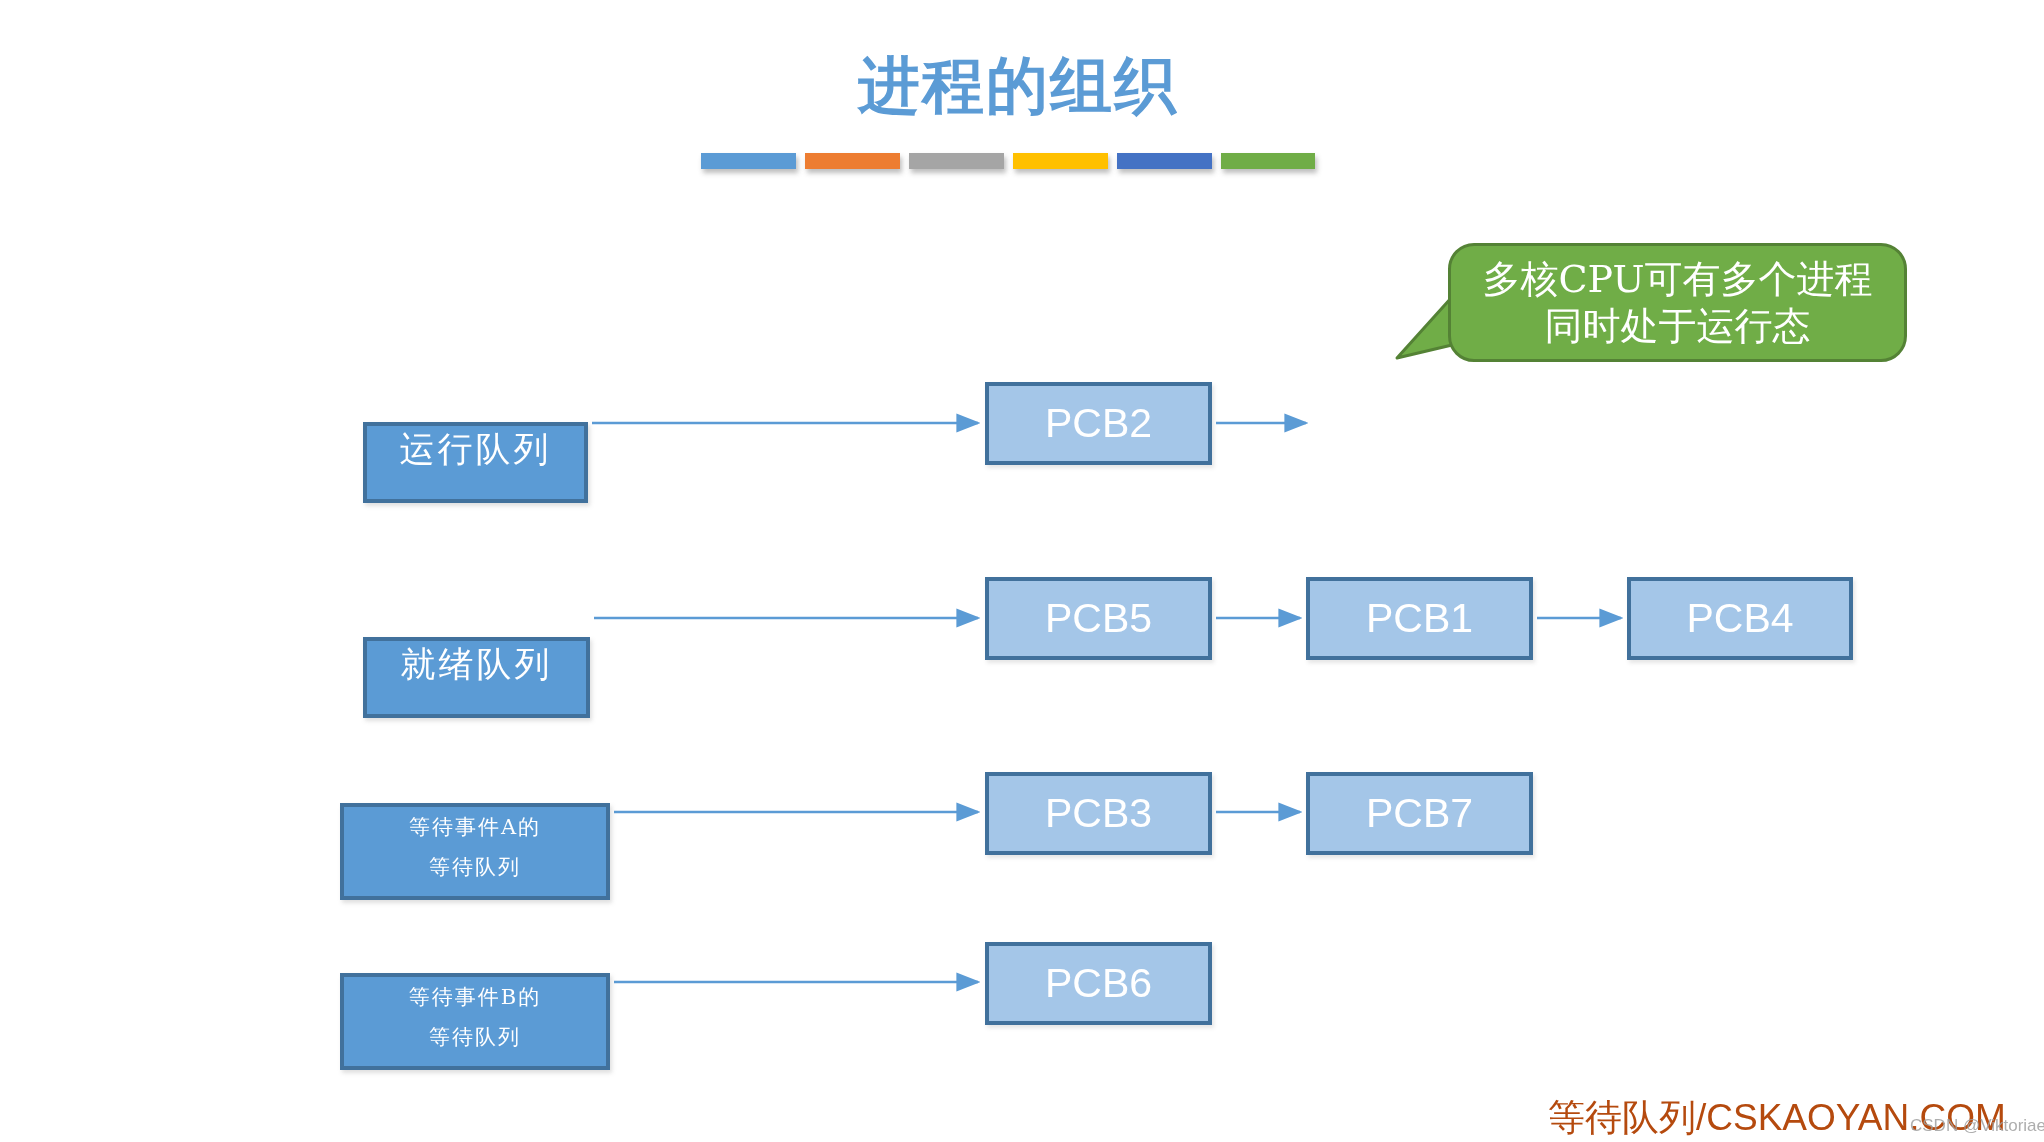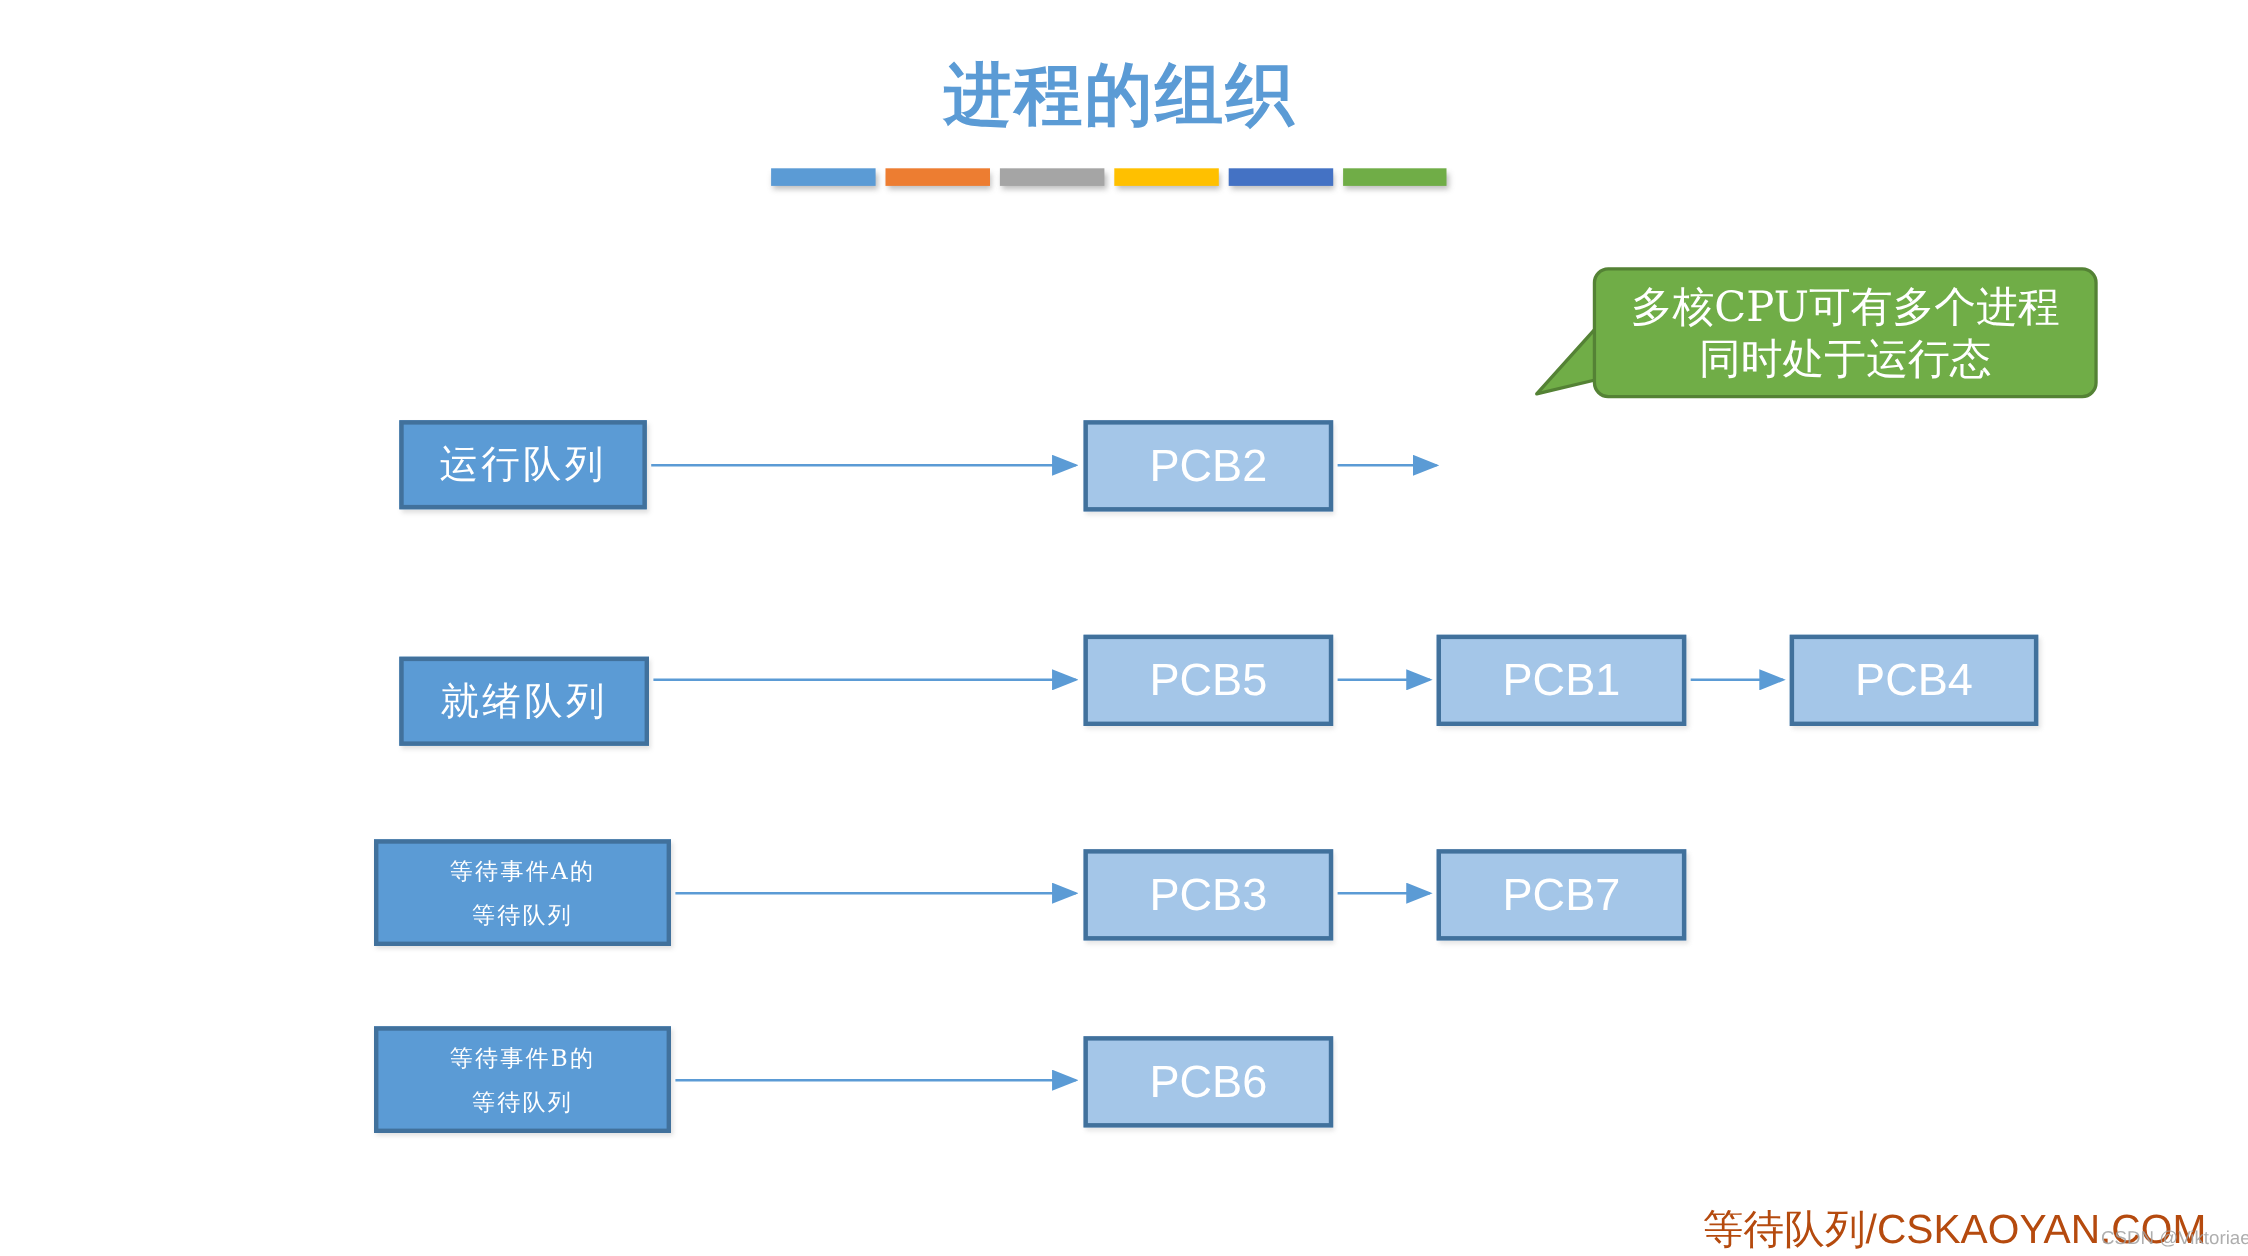--- a/index.html
+++ b/index.html
@@ -14,37 +14,38 @@
   }
   .accent-bars{
     position:absolute;left:701px;top:153px;display:flex;gap:9px;
   }
   .accent-bar{
     width:95px;height:16px;box-shadow:2px 4px 5px rgba(110,110,110,0.45);
   }
   .queue-box{
     position:absolute;background:#5B9BD5;border:4px solid #41719C;
     box-sizing:border-box;display:flex;flex-direction:column;
-    align-items:center;justify-content:center;
+    align-items:center;justify-content:flex-start;
     color:#ffffff;font-family:"DejaVu Serif","Liberation Serif",serif;
     box-shadow:2px 3px 4px rgba(130,130,130,0.25);
+    margin-top:40px;
   }
   .queue-box .ln{display:block;text-align:center;}
   .q-single{font-size:35px;letter-spacing:3px;}
   .q-double{font-size:21px;line-height:40px;letter-spacing:2px;}
   .pcb-box{
     position:absolute;background:#A4C6E8;border:4px solid #41719C;
     box-sizing:border-box;display:flex;align-items:center;justify-content:center;
     color:#ffffff;font-size:41px;font-family:"Liberation Sans",sans-serif;
     box-shadow:2px 3px 4px rgba(130,130,130,0.2);
   }
   .callout{
     position:absolute;left:1448px;top:243px;width:459px;height:119px;
     box-sizing:border-box;background:#70AD47;border:3px solid #548235;
-    border-radius:14px;display:flex;flex-direction:column;align-items:center;
+    border-radius:26px;display:flex;flex-direction:column;align-items:center;
     justify-content:center;color:#ffffff;
     font-family:"DejaVu Serif","Liberation Serif",serif;
     font-size:38px;line-height:47px;text-align:center;
   }
   .overlay-svg{
     position:absolute;left:0;top:0;width:2044px;height:1142px;
     pointer-events:none;
   }
   .watermark-brand{
     position:absolute;left:1548px;top:1093px;

